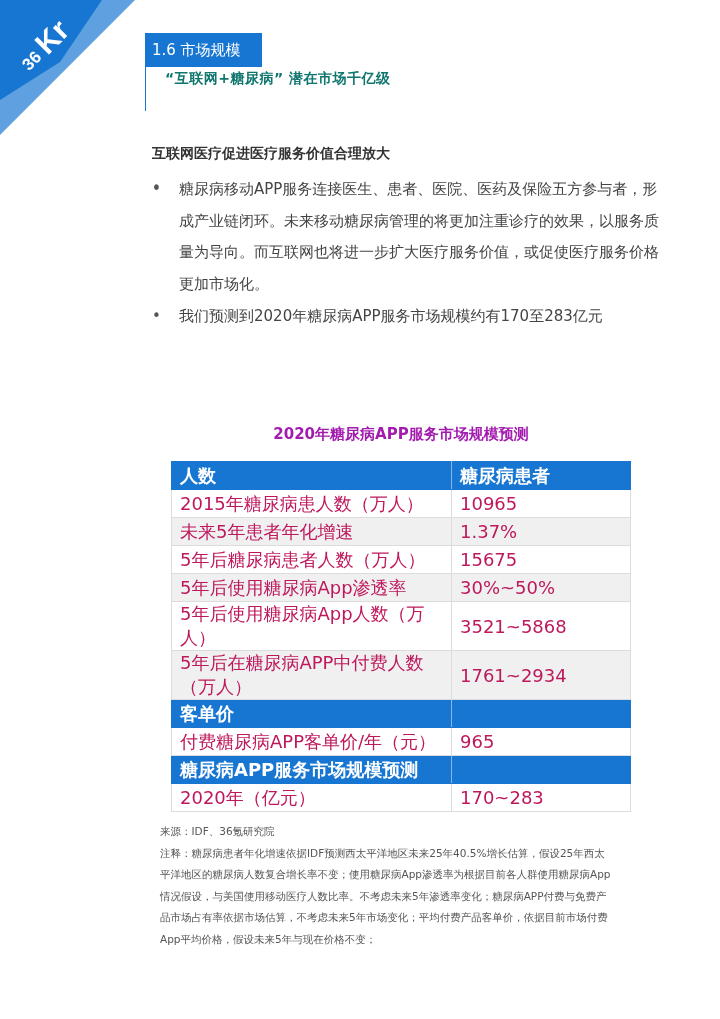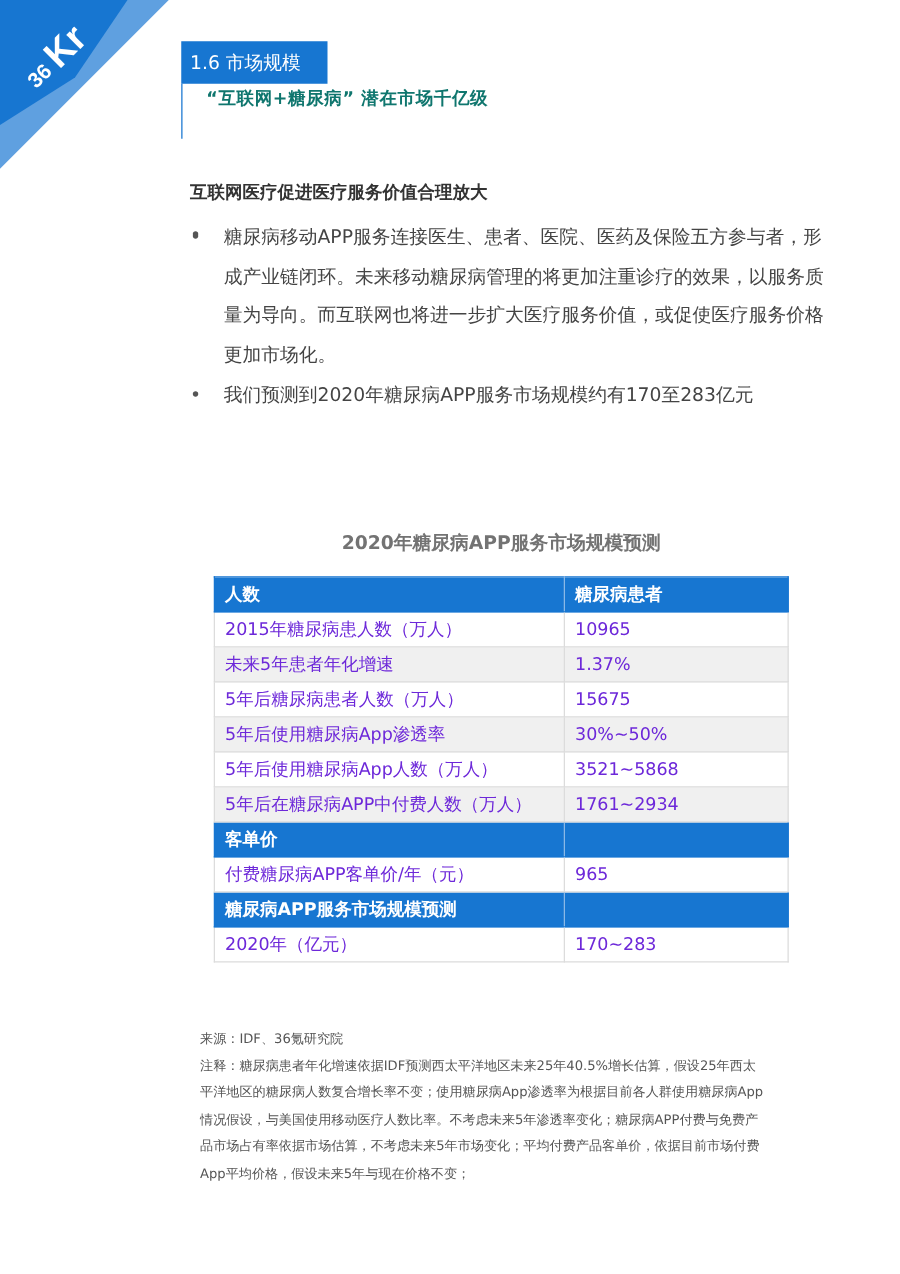--- a/index.html
+++ b/index.html
@@ -23,27 +23,27 @@
   .subheading {
     position: absolute; left: 152px; top: 145px; font-size: 14px; font-weight: bold; color: #333;
   }
   .bullets { position: absolute; left: 152px; top: 173px; width: 510px; margin: 0; padding: 0; list-style: none; }
   .bullets li {
     position: relative; padding-left: 27px; font-size: 15px; line-height: 31.5px; color: #444; margin-bottom: 1px;
   }
   .bullets li .dot { position: absolute; left: 0; top: 0; color: #555; }
   .table-title {
     position: absolute; left: 171px; top: 425px; width: 460px; text-align: center;
-    font-size: 15px; font-weight: bold; color: #737373;
+    font-size: 15px; font-weight: bold; color: #a21caf;
   }
   table.data {
-    position: absolute; left: 171px; top: 461px; width: 460px; border-collapse: collapse; font-size: 14px;
+    position: absolute; left: 171px; top: 461px; width: 460px; border-collapse: collapse; font-size: 18px;
   }
   table.data td {
-    height: 27px; padding: 0 8px; border: 1px solid #dcdcdc; color: #6d28d9;
+    height: 27px; padding: 0 8px; border: 1px solid #dcdcdc; color: #be185d;
   }
   table.data td.val { width: 162px; }
   table.data tr.blue td {
     background: #1776d1; color: #fff; font-weight: bold; border-color: #1776d1;
     border-right: 1px solid #8ab8e6;
   }
   table.data tr.blue td:last-child { border-right-color: #1776d1; }
   table.data tr.gray td { background: #f0f0f0; }
   table.data tr.white td { background: #fff; }
   .footnote {

